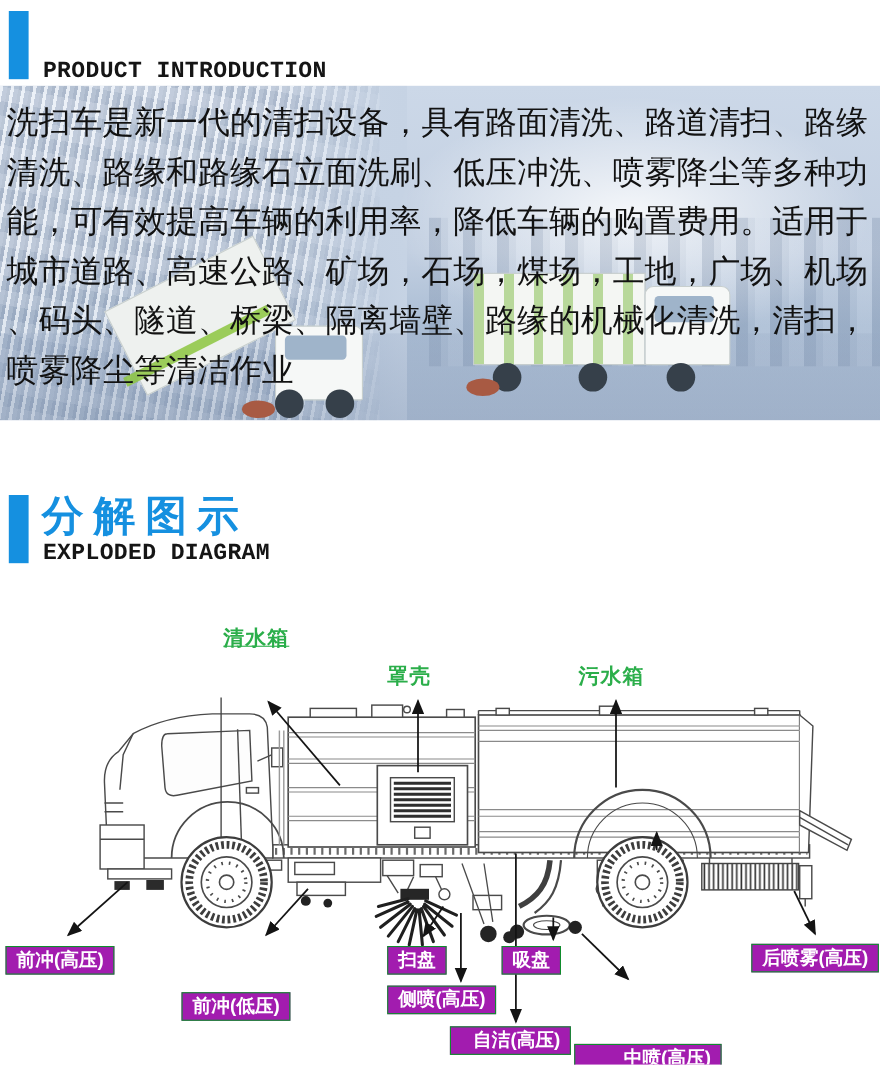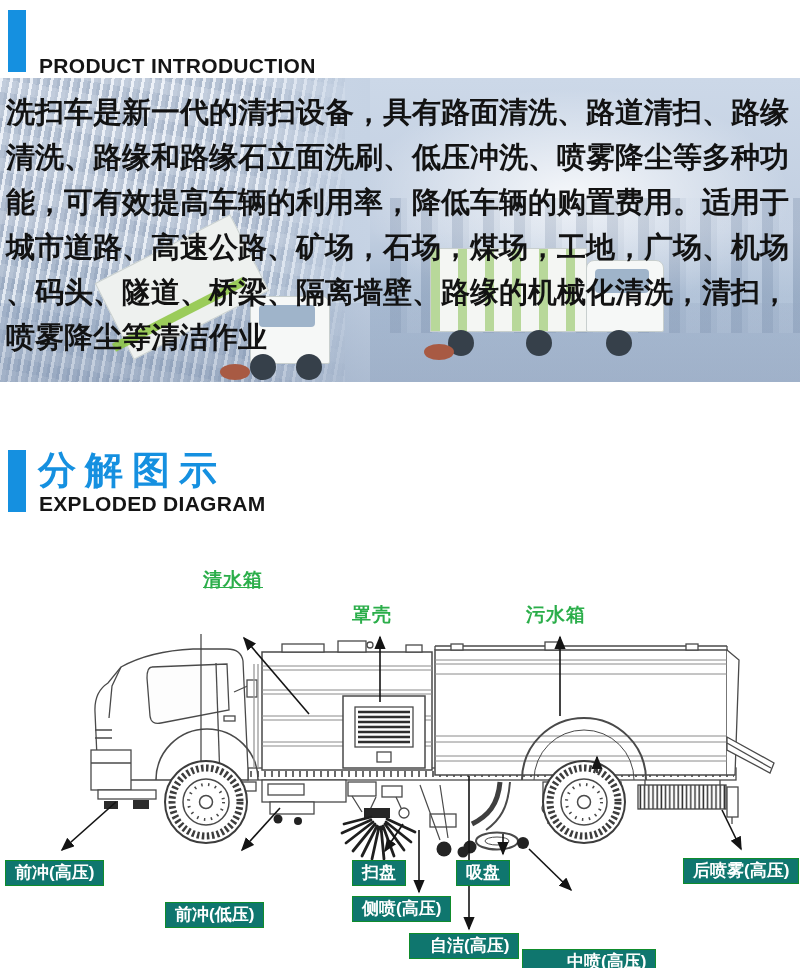--- a/index.html
+++ b/index.html
@@ -7,23 +7,23 @@
         font-family:"Liberation Sans","DejaVu Sans",sans-serif;}
 
   
   .sec-head{position:absolute;left:0;width:800px;height:72px;}
   .accent-bar{position:absolute;left:8px;width:18px;background:#1590e0;}
   .head-cn{position:absolute;left:38px;font-size:38px;font-weight:900;color:#1590e0;
            letter-spacing:9px;line-height:44px;white-space:nowrap;}
   .head-en{position:absolute;left:39px;font-size:21px;font-weight:800;color:#151515;
            letter-spacing:0.3px;line-height:24px;white-space:nowrap;}
   #head-intro{top:4px;}  #head-intro .accent-bar{top:6px;height:62px;}
-  #head-intro .head-cn{top:4px;} #head-intro .head-en{top:50px;}
+  #head-intro .head-cn{top:4px;} #head-intro .head-en{top:50px;font-family:Liberation Mono, monospace;}
   #head-diagram{top:444px;} #head-diagram .accent-bar{top:6px;height:62px;}
-  #head-diagram .head-cn{top:4px;} #head-diagram .head-en{top:48px;}
+  #head-diagram .head-cn{top:4px;} #head-diagram .head-en{top:48px;font-family:Liberation Mono, monospace;}
 
   
   .photo{position:absolute;left:0;top:78px;width:800px;height:304px;overflow:hidden;
          background:linear-gradient(180deg,#ccd8e8 0%,#c2cfe1 50%,#aabdd4 72%,#b2c2d7 100%);}
   .facade{position:absolute;left:0;top:0;width:345px;height:100%;opacity:.75;
      background:
        repeating-linear-gradient(100deg,rgba(252,253,255,.85) 0 3px,rgba(168,180,198,.55) 3px 7px,rgba(118,132,156,.35) 7px 10px),
        repeating-linear-gradient(10deg,rgba(255,255,255,.30) 0 13px,rgba(140,155,178,.30) 13px 26px);}
   .facade-fade{position:absolute;left:250px;top:0;width:120px;height:100%;
      background:linear-gradient(90deg,rgba(199,212,228,0),#c6d3e4);}
@@ -43,29 +43,29 @@
   #bg-truck-1 .bed{left:6px;top:18px;width:150px;height:84px;transform:rotate(-27deg);}
   #bg-truck-1 .cab{left:150px;top:70px;width:78px;height:66px;}
   #bg-truck-1 .stripe{left:6px;top:84px;width:146px;height:9px;transform:rotate(-27deg);}
   #bg-truck-2{left:430px;top:148px;width:260px;height:170px;}
   #bg-truck-2 .bed{left:0;top:22px;width:155px;height:82px;
       background:repeating-linear-gradient(90deg,#b8d89a 0 9px,#f4f6f3 9px 27px);}
   #bg-truck-2 .cab{left:156px;top:34px;width:76px;height:70px;}
   .win{position:absolute;background:#9fb4ca;border-radius:4px;}
 
   .intro-text{position:absolute;left:0;top:0;width:788px;padding:12px 6px 0 6px;
-      font-size:29px;line-height:45px;color:#121212;font-weight:700;
+      font-size:29px;line-height:45px;color:#121212;font-weight:400;
       letter-spacing:0;word-break:break-all;line-break:anywhere;}
 
   
   .diagram-svg{position:absolute;left:0;top:600px;}
   .top-label{position:absolute;font-size:19px;font-weight:800;color:#2bae4a;
       letter-spacing:1px;white-space:nowrap;}
   #tl-clean-water{left:203px;top:567px;text-decoration:underline;} #tl-cover{left:352px;top:602px;} #tl-sewage{left:526px;top:602px;}
-  .part-label{position:absolute;background:#0f766e;border:1px solid #0f8c2c;color:#fff;
+  .part-label{position:absolute;background:#a21caf;border:1px solid #0f8c2c;color:#fff;
       font-size:17px;font-weight:700;line-height:19px;padding:2px 9px 3px;white-space:nowrap;}
   #pl-front-flush-high{left:5px;top:860px;}
   #pl-front-flush-low{left:165px;top:860px;margin-top:42px;}
   #pl-sweep-disc{left:352px;top:860px;}
   #pl-suction-disc{left:456px;top:860px;}
   #pl-rear-spray-high{left:683px;top:858px;}
   #pl-side-spray-high{left:352px;top:896px;}
   #pl-mid-spray-high{left:522px;top:949px;padding-left:44px;}
   #pl-self-clean-high{left:409px;top:933px;padding-left:20px;}
 </style>

